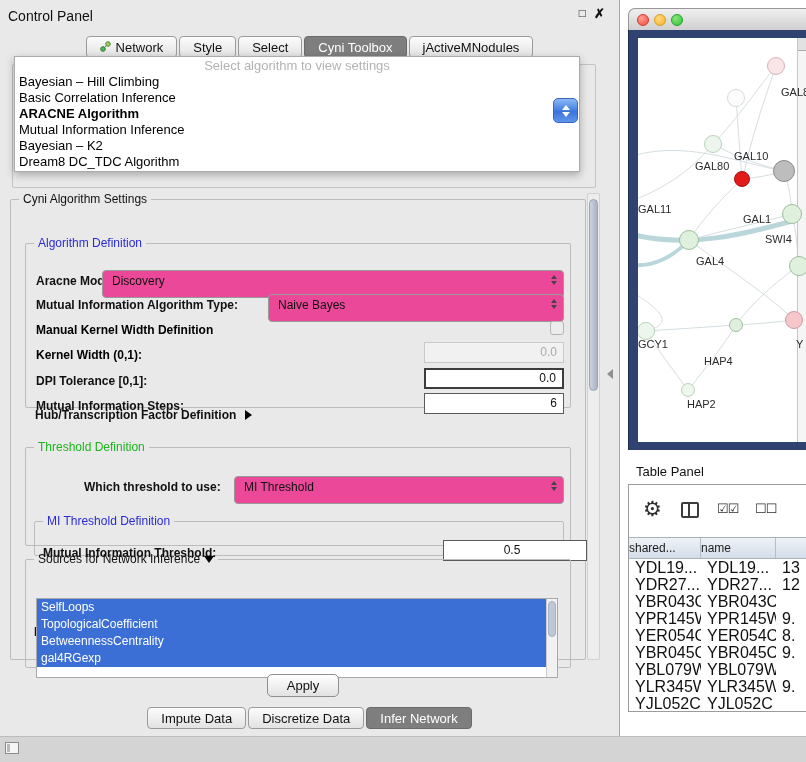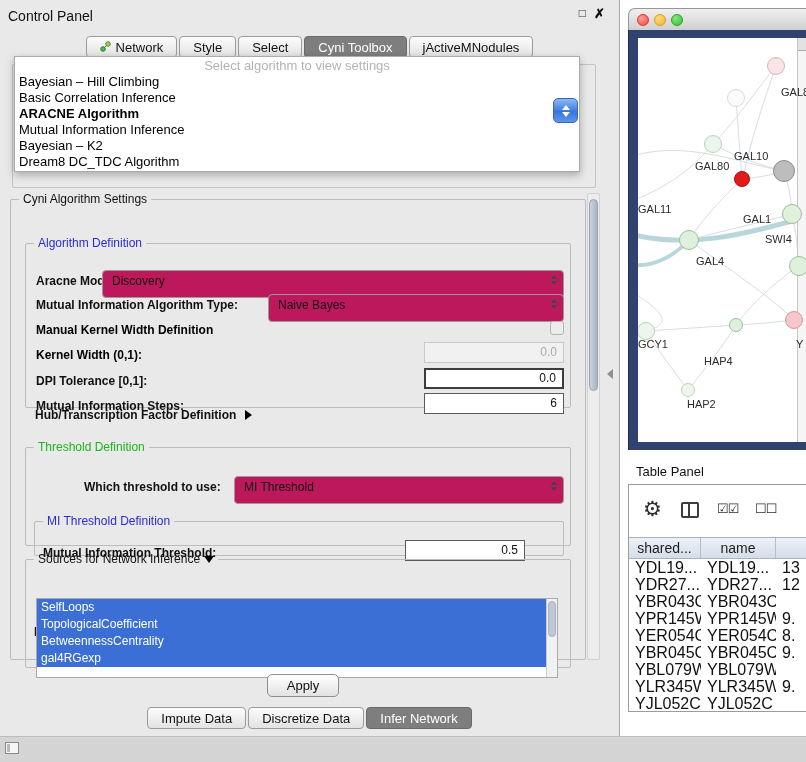--- a/index.html
+++ b/index.html
@@ -40,21 +40,21 @@
 
   .fs-settings{left:10px;top:192px;width:576px;height:468px;}
   .fs-algdef{left:14px;top:30px;width:546px;height:172px;}
   .fs-threshold{left:14px;top:234px;width:546px;height:106px;}
   .fs-mithr{left:8px;top:60px;width:530px;height:42px;}
   .fs-sources{left:14px;top:346px;width:546px;height:116px;}
 
   .flabel{position:absolute;font-weight:bold;font-size:12px;white-space:nowrap;color:#111;}
   .flabel.disabled{color:#000000;}
 
-  .combo{position:absolute;background:#be185d;border:1px solid #999;border-radius:4px;height:28px;}
+  .combo{position:absolute;background:#ec4899;border:1px solid #999;border-radius:4px;height:28px;}
   .combo .combo-val{position:absolute;left:9px;top:0;line-height:20px;font-size:12px;color:#111;}
   .combo .combo-arrows{position:absolute;right:6px;top:4px;display:flex;flex-direction:column;align-items:center;gap:2px;}
   .b-arrow-up{width:0;height:0;border-left:3px solid transparent;border-right:3px solid transparent;border-bottom:4px solid #444;}
   .b-arrow-down{width:0;height:0;border-left:3px solid transparent;border-right:3px solid transparent;border-top:4px solid #444;}
 
   .tfield{position:absolute;background:#fff;border:1px solid #5a5a5a;font-size:12px;text-align:right;padding-right:6px;height:21px;line-height:19px;color:#111;}
   .tfield.thick{border:2px solid #3c3c3c;line-height:17px;}
   .tfield.disabled{background:#f1f1f1;color:#ababab;border:1px solid #c9c9c9;}
 
   .checkbox{position:absolute;width:14px;height:14px;border:1px solid #b3b3b3;border-radius:3px;background:#ececec;}
@@ -95,21 +95,21 @@
   
   .table-panel-title{position:absolute;left:636px;top:464px;font-size:13px;color:#111;}
   .table-window{position:absolute;left:628px;top:484px;width:178px;height:228px;background:#fff;border:1px solid #9c9c9c;border-right:none;overflow:hidden;}
   .gear-icon{position:absolute;left:14px;top:12px;font-size:21px;color:#2e2e2e;line-height:24px;}
   .columns-icon{position:absolute;left:52px;top:17px;width:18px;height:16px;border:2px solid #3c3c3c;border-radius:2px;}
   .columns-icon:before{content:'';position:absolute;left:5px;top:0;width:2px;height:100%;background:#3c3c3c;}
   .checkpair{position:absolute;top:16px;font-size:13px;color:#2e2e2e;letter-spacing:-1px;}
   .checkpair.checked{left:88px;}
   .checkpair.unchecked{left:126px;}
   .tp-header{position:absolute;left:0;top:52px;width:200px;height:22px;display:flex;background:linear-gradient(#eef2f7,#d4dde8);border-top:1px solid #a9b2bd;border-bottom:1px solid #a9b2bd;}
-  .th{height:100%;line-height:20px;text-align:center;font-size:14px;border-right:1px solid #b3bcc7;color:#1c1c1c;overflow:hidden;}
+  .th{height:100%;line-height:20px;text-align:left;font-size:12px;border-right:1px solid #b3bcc7;color:#1c1c1c;overflow:hidden;}
   .tp-body{position:absolute;left:0;top:75px;width:200px;}
   .tr{display:flex;height:17px;}
   .td{line-height:16px;font-size:16px;padding-left:6px;white-space:nowrap;overflow:hidden;color:#111;}
   .col0{width:72px;}
   .col1{width:75px;}
   .col2{width:53px;}
 </style>
 </head>
 <body>
 
@@ -208,21 +208,21 @@
         <span class="combo-val">MI Threshold</span>
         <span class="combo-arrows">
             <span class="b-arrow-up"></span>
             <span class="b-arrow-down"></span>
           </span>
       </div>
 
       <fieldset class="fs-mithr">
         <legend class="legend-blue">MI Threshold Definition</legend>
         <div class="flabel" style="left:8px;top:18px;">Mutual Information Threshold:</div>
-        <div class="tfield" style="left:370px;top:12px;width:120px;">0.5</div>
+        <div class="tfield" style="left:408px;top:12px;width:144px;text-align:center;">0.5</div>
       </fieldset>
     </fieldset>
 
     <fieldset class="fs-sources">
       <legend><span>Sources for Network Inference</span><span class="tri-down"></span></legend>
       <div class="flabel" style="left:8px;top:14px;margin-top:45px;">Data Attributes</div>
       <div class="attr-list">
 
       <div class="attr-item selected">SelfLoops</div>
           <div class="attr-item selected">TopologicalCoefficient</div>

